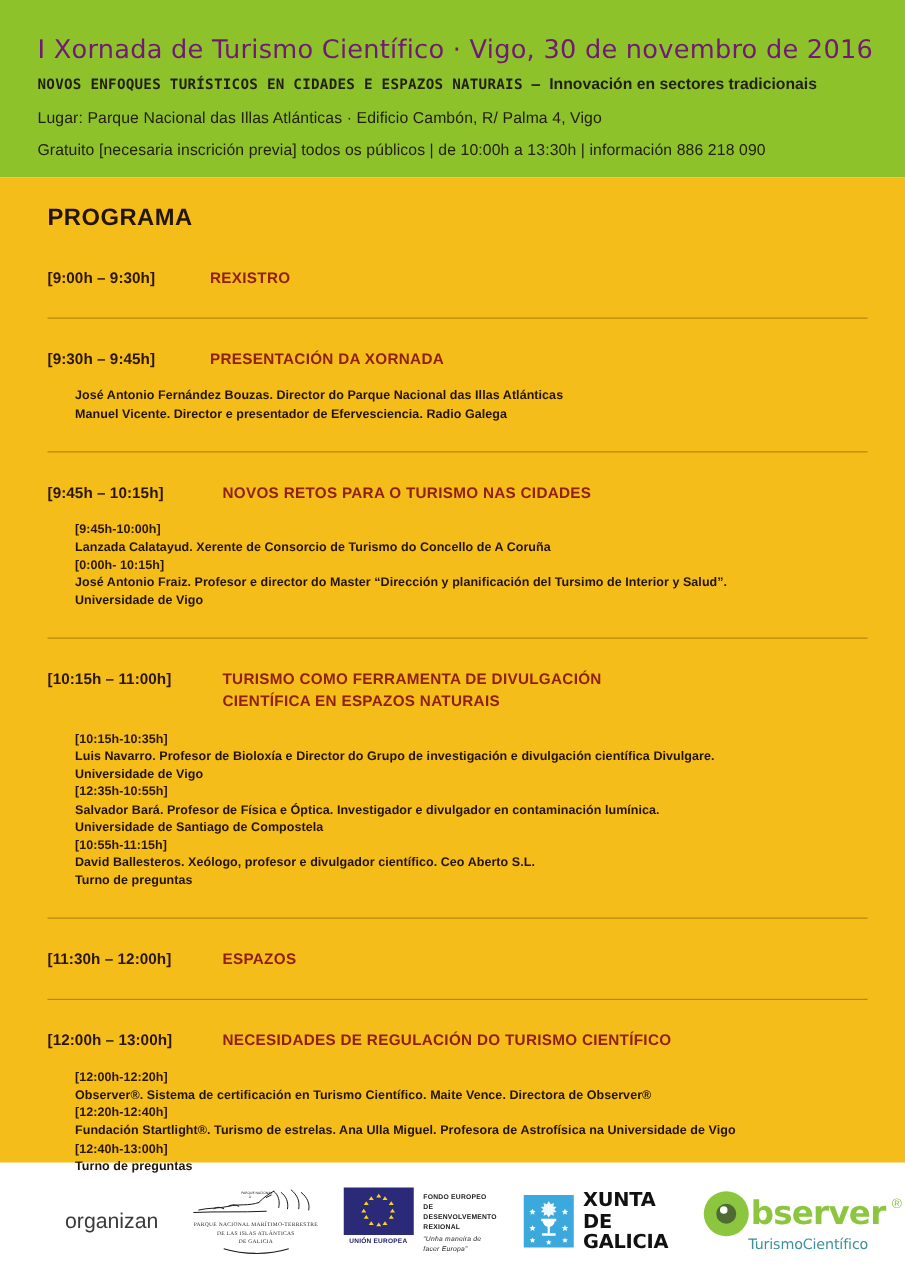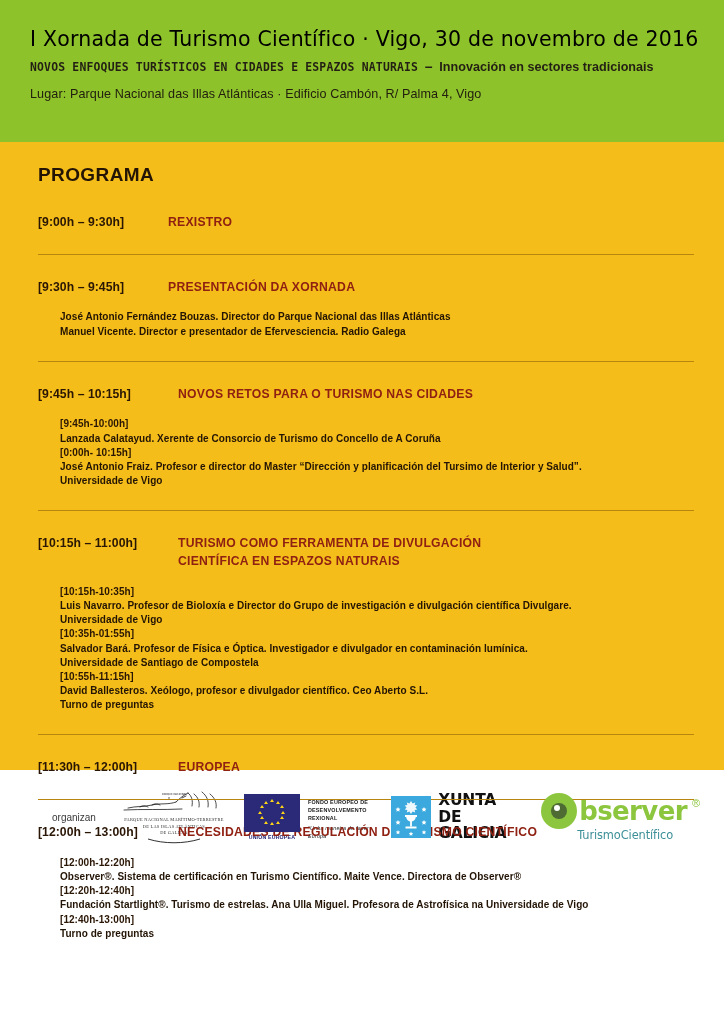--- a/index.html
+++ b/index.html
@@ -22,21 +22,21 @@
   .header {
     background: #8dc22a;
     padding: 28px 30px 16px 30px;
     height: 142px;
     box-sizing: border-box;
   }
   .header-title {
     font-family: "DejaVu Sans", sans-serif;
     font-size: 20.5px;
     letter-spacing: 0.2px;
-    color: #000000;
+    color: #701a75;
     font-weight: 400;
     line-height: 1.1;
     margin: 0 0 9px 0;
     white-space: nowrap;
   }
   .header-subtitle {
     font-family: "DejaVu Sans Mono", monospace;
     font-size: 11.4px;
     font-weight: bold;
     color: #231f14;
@@ -57,21 +57,21 @@
     margin: 0 0 12px 0;
     letter-spacing: 0.1px;
     white-space: nowrap;
   }
 
   
   .body-band {
     background: #f5bd19;
     padding: 0 30px 0 38px;
     box-sizing: border-box;
-    height: 628px;
+    height: 788px;
     position: relative;
   }
   .programa {
     font-size: 19px;
     font-weight: bold;
     color: #231405;
     letter-spacing: 0.4px;
     padding-top: 22px;
     margin: 0 0 28px 0;
   }
@@ -133,21 +133,21 @@
   .footer {
     background: #ffffff;
     height: 94px;
     display: flex;
     align-items: center;
     padding: 0 24px 0 52px;
     box-sizing: border-box;
     gap: 0;
   }
   .organizan-label {
-    font-size: 10px;
+    font-size: 17px;
     color: #3a3a3a;
     margin-right: 26px;
     white-space: nowrap;
     text-align: right;
   }
 
   .logo {
     display: flex;
     align-items: center;
     justify-content: center;
@@ -286,20 +286,21 @@
 </style>
 </head>
 <body>
 
 <div class="poster">
 
   <div class="header">
     <div class="header-title">I Xornada de Turismo Científico · Vigo, 30 de novembro de 2016</div>
     <div class="header-subtitle"><span>NOVOS ENFOQUES TURÍSTICOS EN CIDADES E ESPAZOS NATURAIS  –  </span><span class="sub-b">Innovación en sectores tradicionais</span></div>
     <div class="header-line">Lugar: Parque Nacional das Illas Atlánticas · Edificio Cambón, R/ Palma 4, Vigo</div>
+    <div class="header-line">Gratuito [necesaria inscrición previa] todos os públicos | de 10:00h a 13:30h | información 886 218 090</div>
   </div>
 
   <div class="body-band">
     <div class="programa">PROGRAMA</div>
     <div id="sessions">
         <div class="session">
           <div class="session-head">
             <div class="session-time">[9:00h – 9:30h]</div>
             <div class="session-title inline">REXISTRO</div>
           </div>
@@ -339,35 +340,35 @@
         <div class="session">
           <div class="session-head">
             <div class="session-time">[10:15h – 11:00h]</div>
             <div class="session-title offset">TURISMO COMO FERRAMENTA DE DIVULGACIÓN
 CIENTÍFICA EN ESPAZOS NATURAIS</div>
           </div>
           <div class="detail-block">
             <div class="detail-line time">[10:15h-10:35h]</div>
             <div class="detail-line">Luis Navarro. Profesor de Bioloxía e Director do Grupo de investigación e divulgación científica Divulgare.</div>
             <div class="detail-line">Universidade de  Vigo</div>
-            <div class="detail-line time">[10:35h-01:55h]</div>
+            <div class="detail-line time">[12:35h-10:55h]</div>
             <div class="detail-line">Salvador Bará. Profesor de Física e Óptica. Investigador e divulgador en contaminación lumínica.</div>
             <div class="detail-line">Universidade de Santiago de Compostela</div>
             <div class="detail-line time">[10:55h-11:15h]</div>
             <div class="detail-line">David Ballesteros. Xeólogo, profesor e divulgador científico. Ceo Aberto S.L.</div>
             <div class="detail-line">Turno de preguntas</div>
           </div>
         </div>
         <div class="gap-before-rule"></div>
         <hr class="rule">
         <div class="gap-after-rule"></div>
         <div class="session">
           <div class="session-head">
             <div class="session-time">[11:30h – 12:00h]</div>
-            <div class="session-title offset">EUROPEA</div>
+            <div class="session-title offset">ESPAZOS</div>
           </div>
         </div>
         <div class="gap-before-rule"></div>
         <hr class="rule">
         <div class="gap-after-rule"></div>
         <div class="session">
           <div class="session-head">
             <div class="session-time">[12:00h – 13:00h]</div>
             <div class="session-title offset">NECESIDADES DE REGULACIÓN DO TURISMO CIENTÍFICO</div>
           </div>

